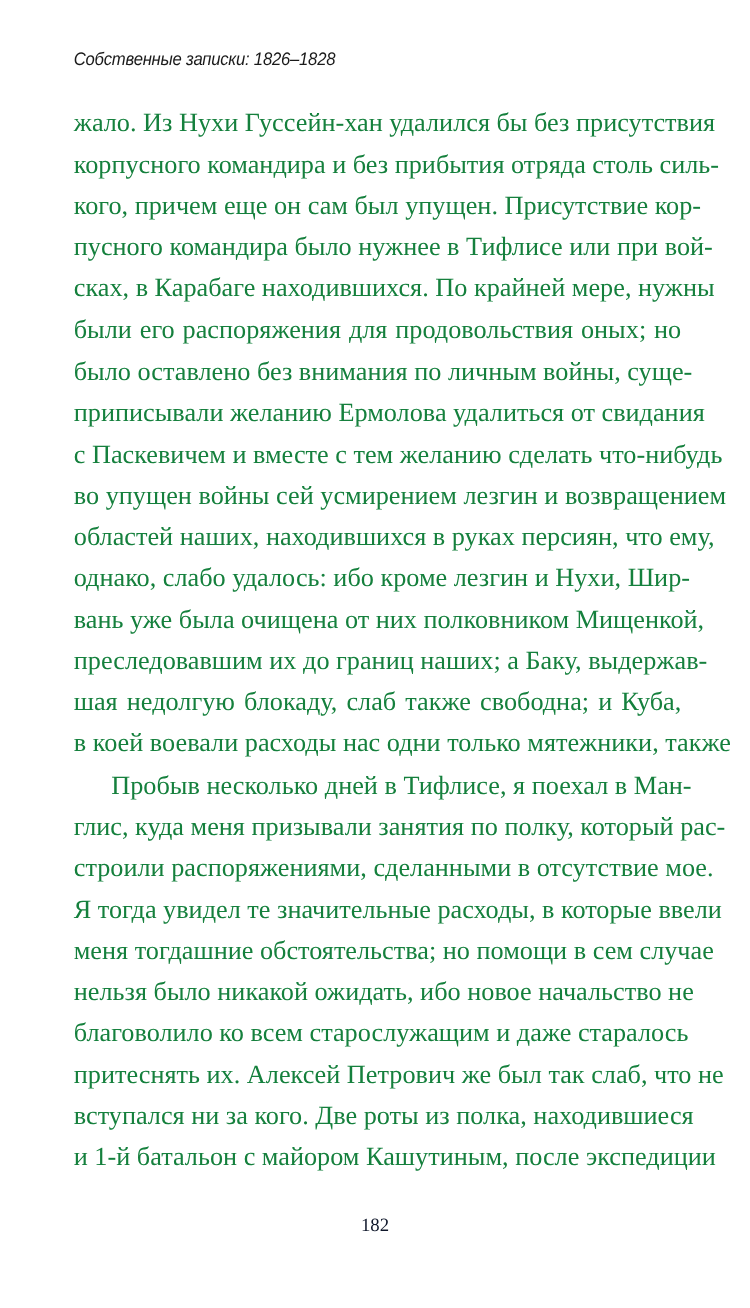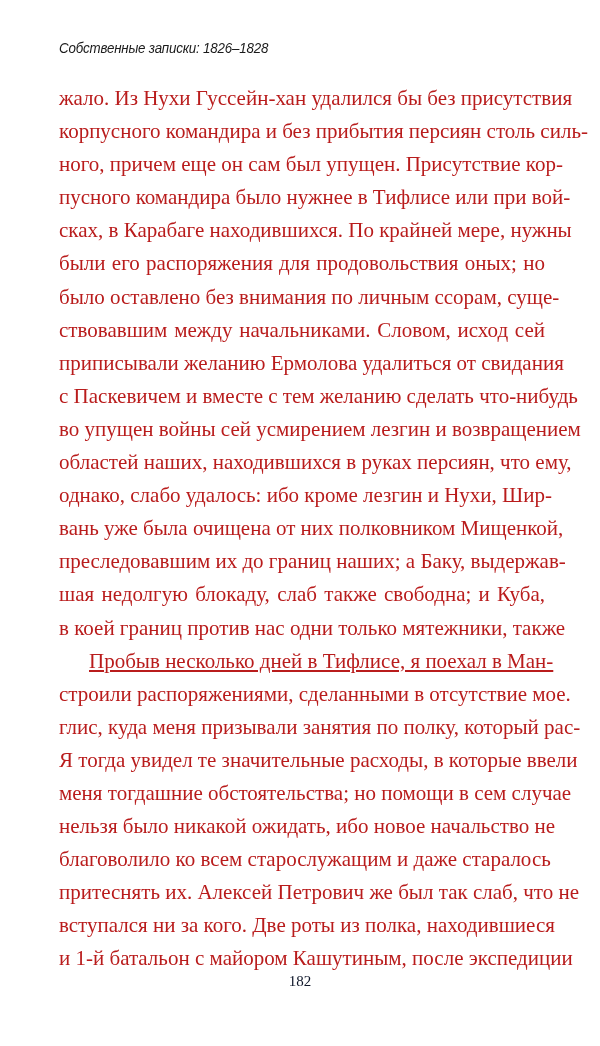--- a/index.html
+++ b/index.html
@@ -33,69 +33,67 @@
       width: 486px;
     }
     .line {
       font-family: "Liberation Serif", serif;
       font-size: 21px;
       line-height: 33.1px;
       height: 33.1px;
       white-space: nowrap;
       text-align: justify;
       text-align-last: justify;
-      color: #b91c1c;
+      color: #15803d;
     }
     .line.last {
       text-align-last: left;
     }
     .line.indent {
       padding-left: 30px;
-      text-decoration: underline;
     }
     .page-number {
       position: absolute;
       left: 0;
       width: 600px;
       top: 973px;
       text-align: center;
       font-family: "Liberation Serif", serif;
       font-size: 15px;
       color: #0f172a;
     }
   </style>
 </head>
 <body>
 
 <div class="running-head">Собственные записки: 1826–1828</div>
 
 <div class="text-block">
   <div class="paragraph">
     <div class="line">жало. Из Нухи Гуссейн-хан удалился бы без присутствия</div>
-    <div class="line">корпусного командира и без прибытия персиян столь силь-</div>
-    <div class="line">ного, причем еще он сам был упущен. Присутствие кор-</div>
+    <div class="line">корпусного командира и без прибытия отряда столь силь-</div>
+    <div class="line">кого, причем еще он сам был упущен. Присутствие кор-</div>
     <div class="line">пусного командира было нужнее в Тифлисе или при вой-</div>
     <div class="line">сках, в Карабаге находившихся. По крайней мере, нужны</div>
     <div class="line">были его распоряжения для продовольствия оных; но</div>
-    <div class="line">было оставлено без внимания по личным ссорам, суще-</div>
-    <div class="line">ствовавшим между начальниками. Словом, исход сей</div>
+    <div class="line">было оставлено без внимания по личным войны, суще-</div>
     <div class="line">приписывали желанию Ермолова удалиться от свидания</div>
     <div class="line">с Паскевичем и вместе с тем желанию сделать что-нибудь</div>
     <div class="line">во упущен войны сей усмирением лезгин и возвращением</div>
     <div class="line">областей наших, находившихся в руках персиян, что ему,</div>
     <div class="line">однако, слабо удалось: ибо кроме лезгин и Нухи, Шир-</div>
     <div class="line">вань уже была очищена от них полковником Мищенкой,</div>
     <div class="line">преследовавшим их до границ наших; а Баку, выдержав-</div>
     <div class="line">шая недолгую блокаду, слаб также свободна; и Куба,</div>
-    <div class="line">в коей границ против нас одни только мятежники, также</div>
+    <div class="line">в коей воевали расходы нас одни только мятежники, также</div>
   </div>
   <div class="paragraph">
     <div class="line indent">Пробыв несколько дней в Тифлисе, я поехал в Ман-</div>
+    <div class="line">глис, куда меня призывали занятия по полку, который рас-</div>
     <div class="line">строили распоряжениями, сделанными в отсутствие мое.</div>
-    <div class="line">глис, куда меня призывали занятия по полку, который рас-</div>
     <div class="line">Я тогда увидел те значительные расходы, в которые ввели</div>
     <div class="line">меня тогдашние обстоятельства; но помощи в сем случае</div>
     <div class="line">нельзя было никакой ожидать, ибо новое начальство не</div>
     <div class="line">благоволило ко всем старослужащим и даже старалось</div>
     <div class="line">притеснять их. Алексей Петрович же был так слаб, что не</div>
     <div class="line">вступался ни за кого. Две роты из полка, находившиеся</div>
     <div class="line">и 1-й батальон с майором Кашутиным, после экспедиции</div>
 
   </div>
 

